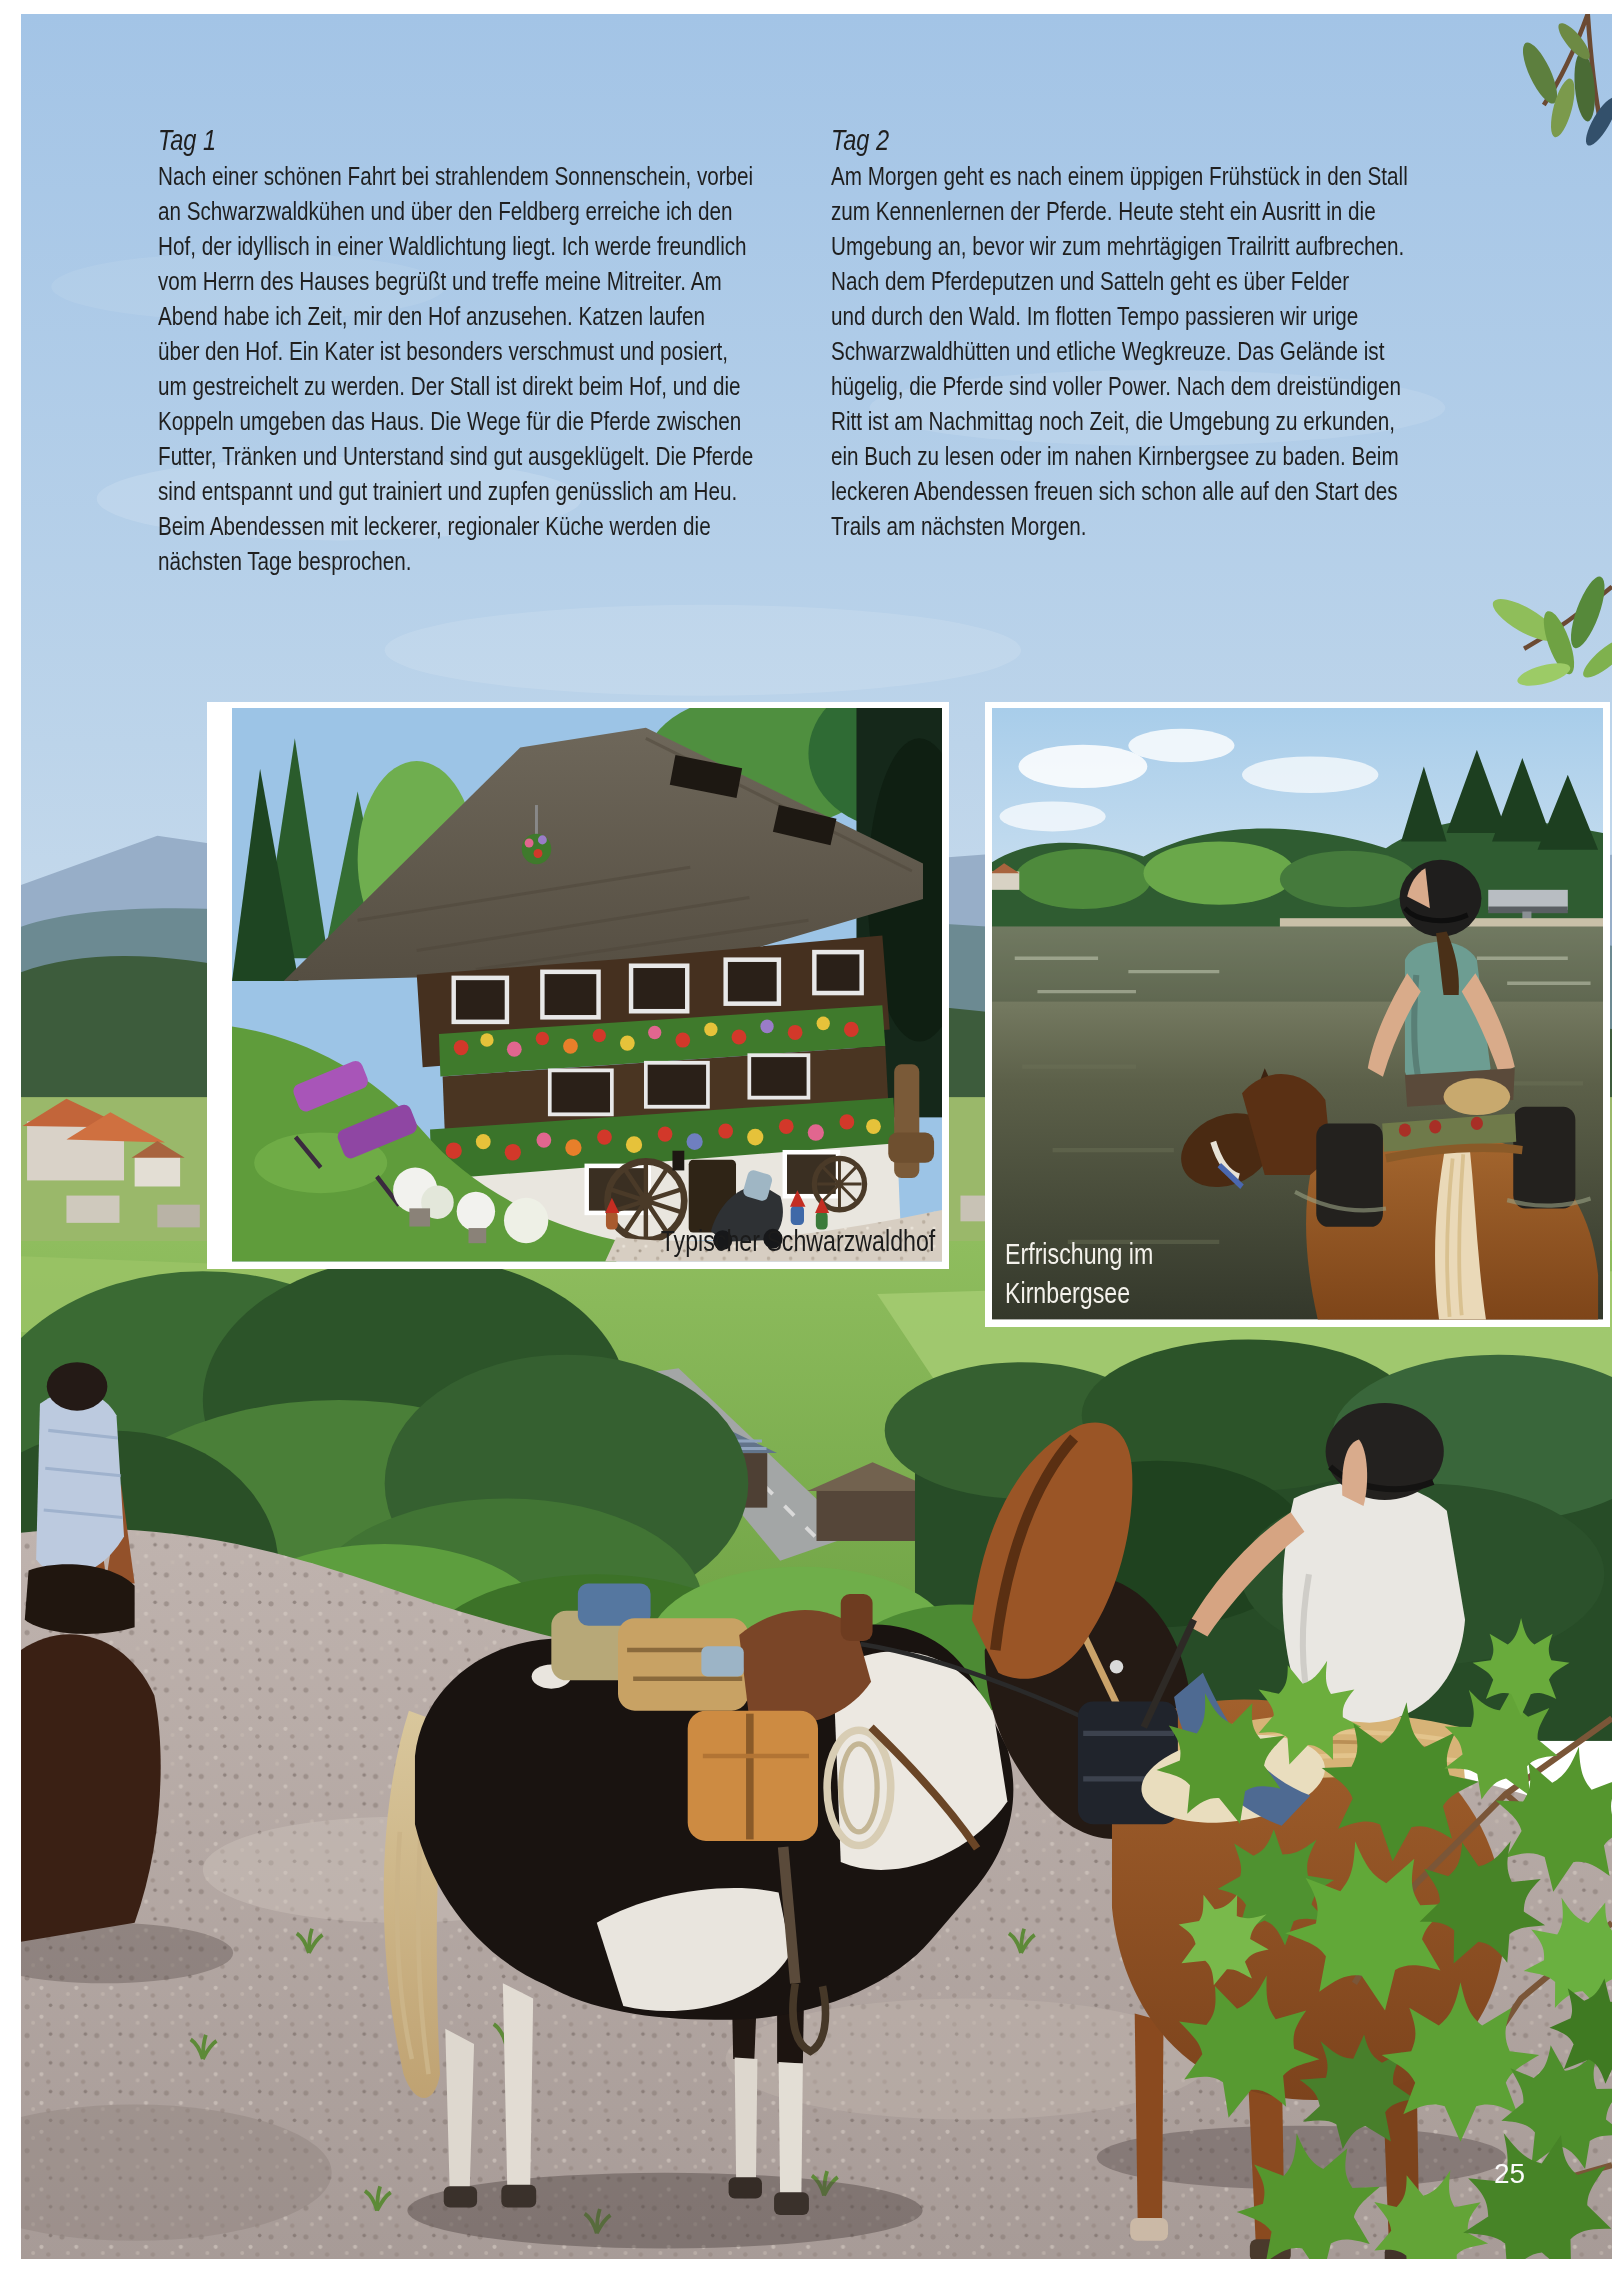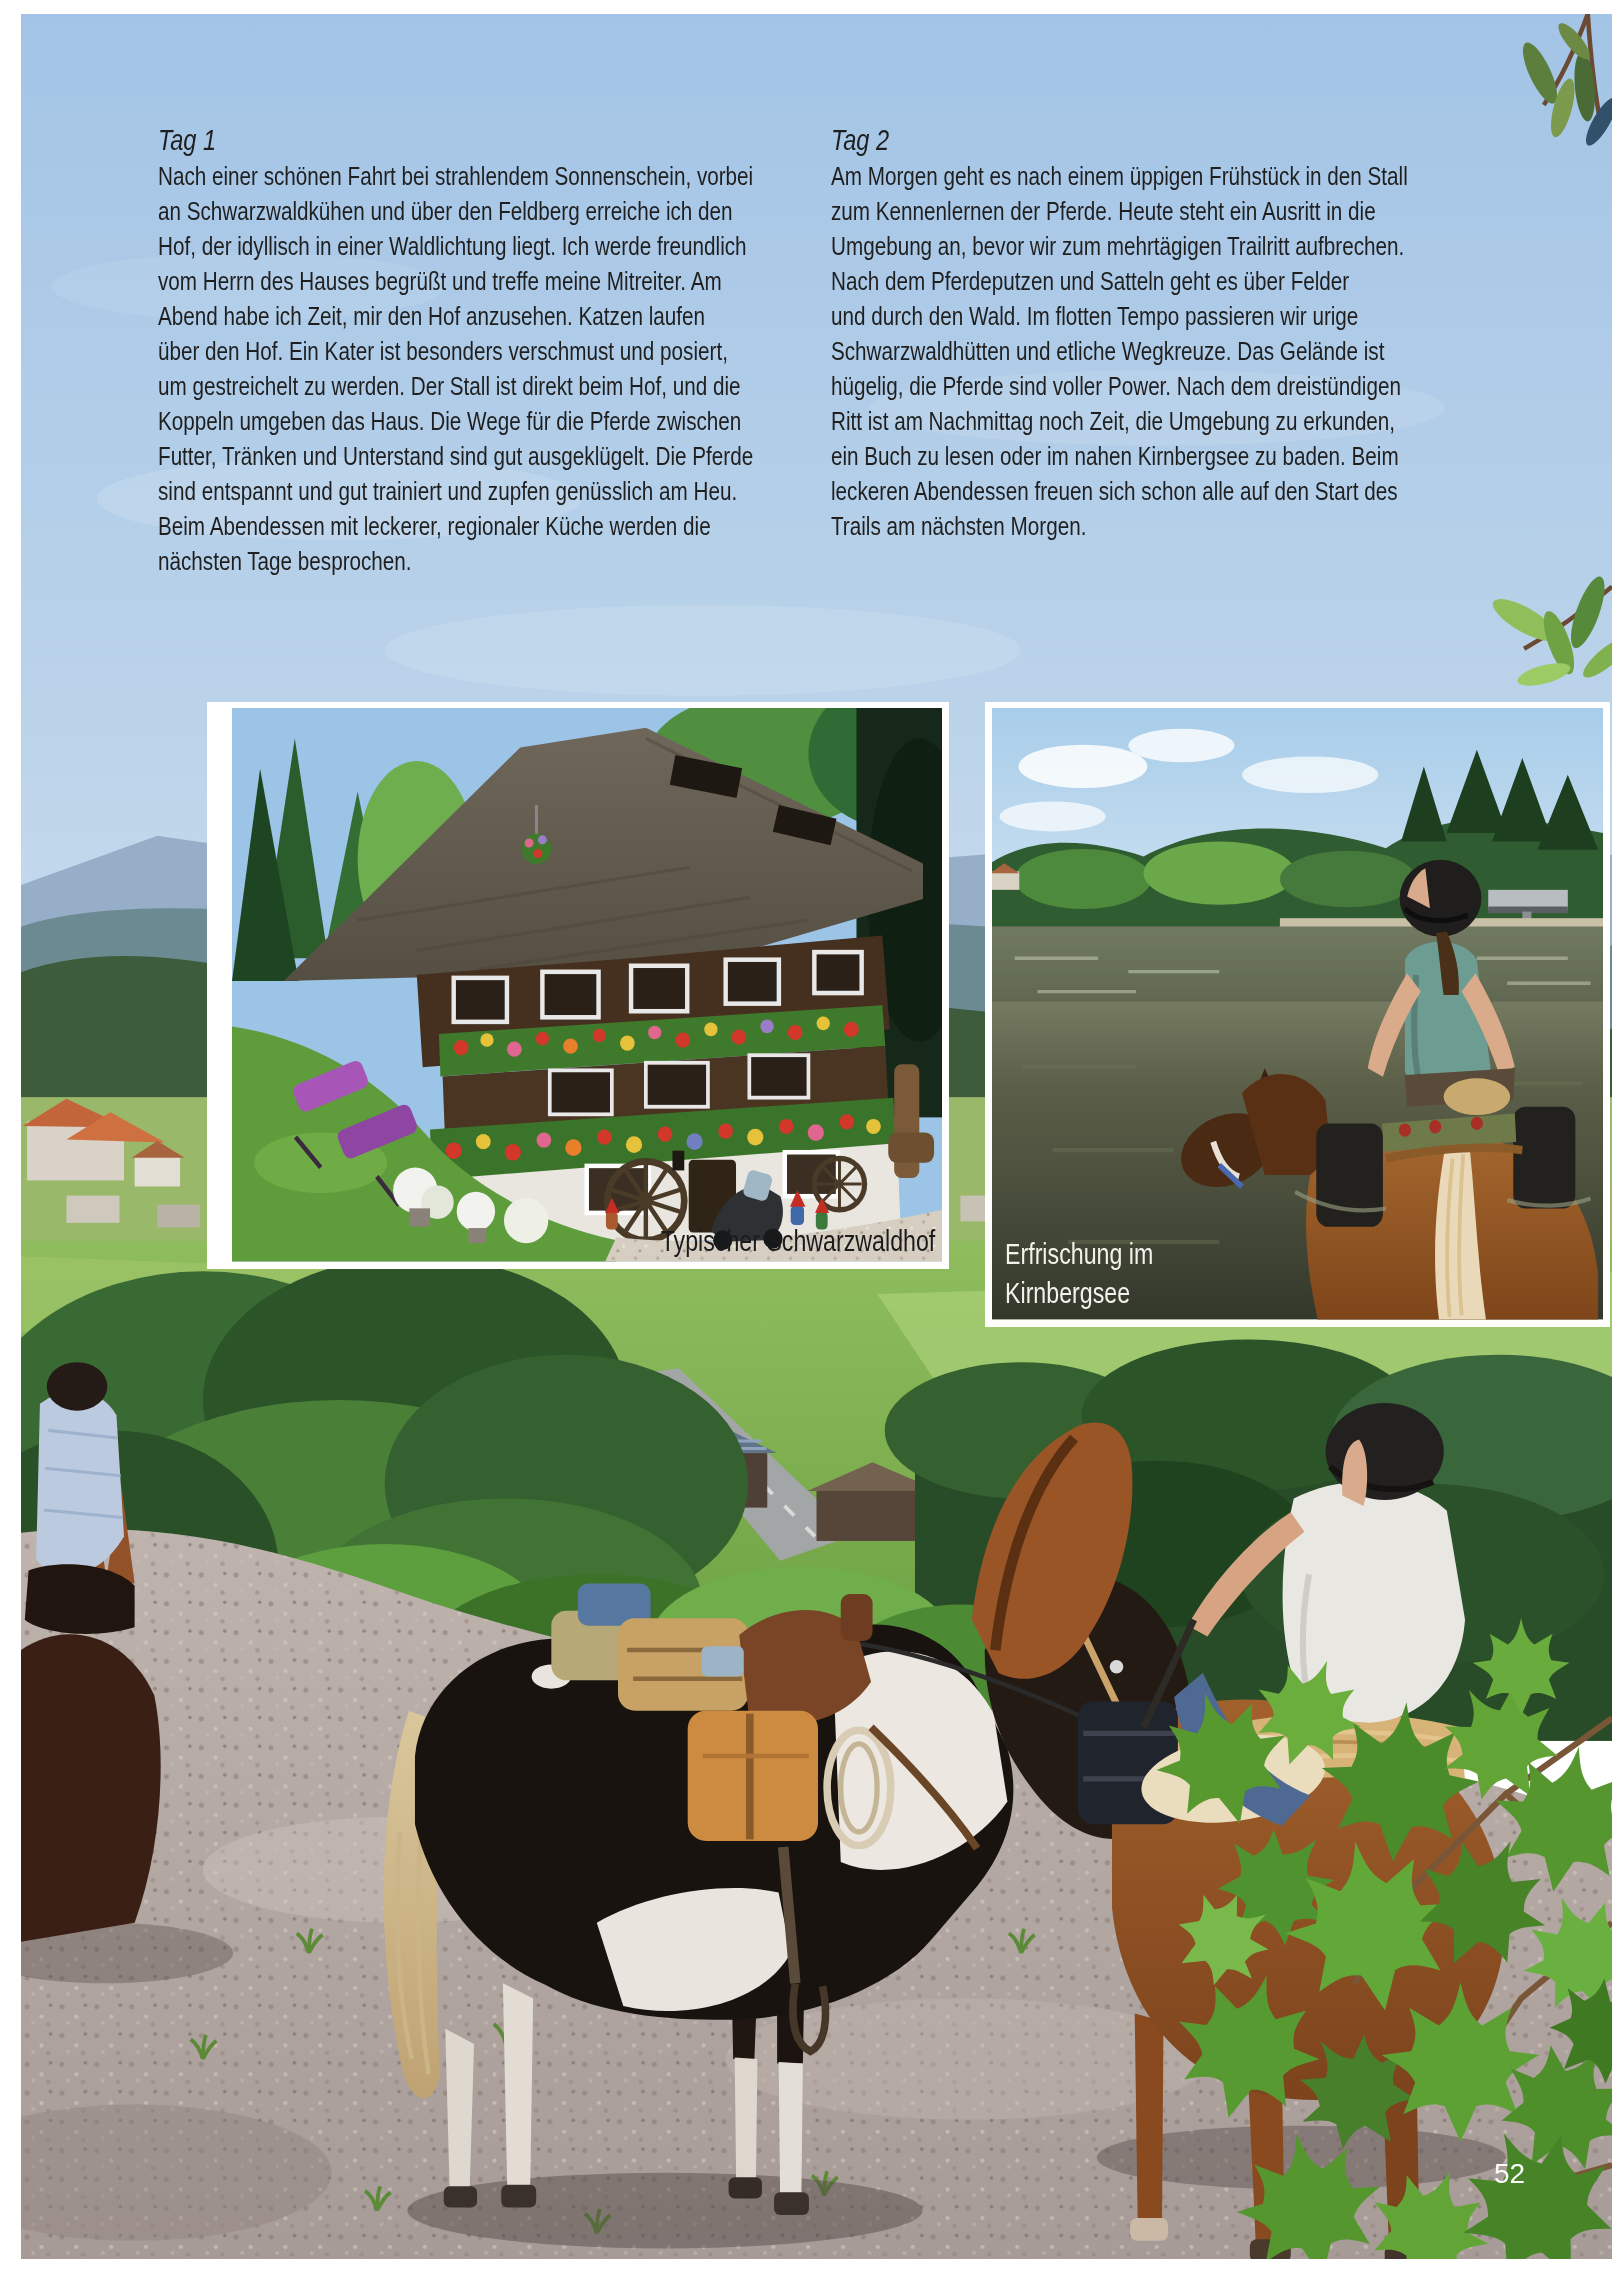--- a/index.html
+++ b/index.html
@@ -541,16 +541,16 @@
 Nach dem Pferdeputzen und Satteln geht es über Felder
 und durch den Wald. Im flotten Tempo passieren wir urige
 Schwarzwaldhütten und etliche Wegkreuze. Das Gelände ist
 hügelig, die Pferde sind voller Power. Nach dem dreistündigen
 Ritt ist am Nachmittag noch Zeit, die Umgebung zu erkunden,
 ein Buch zu lesen oder im nahen Kirnbergsee zu baden. Beim
 leckeren Abendessen freuen sich schon alle auf den Start des
 Trails am nächsten Morgen.</div>
     </div>
 
-    <div class="pagenum">52</div>
+    <div class="pagenum">25</div>
   </div>
 </div>
 
 
 </body></html>

